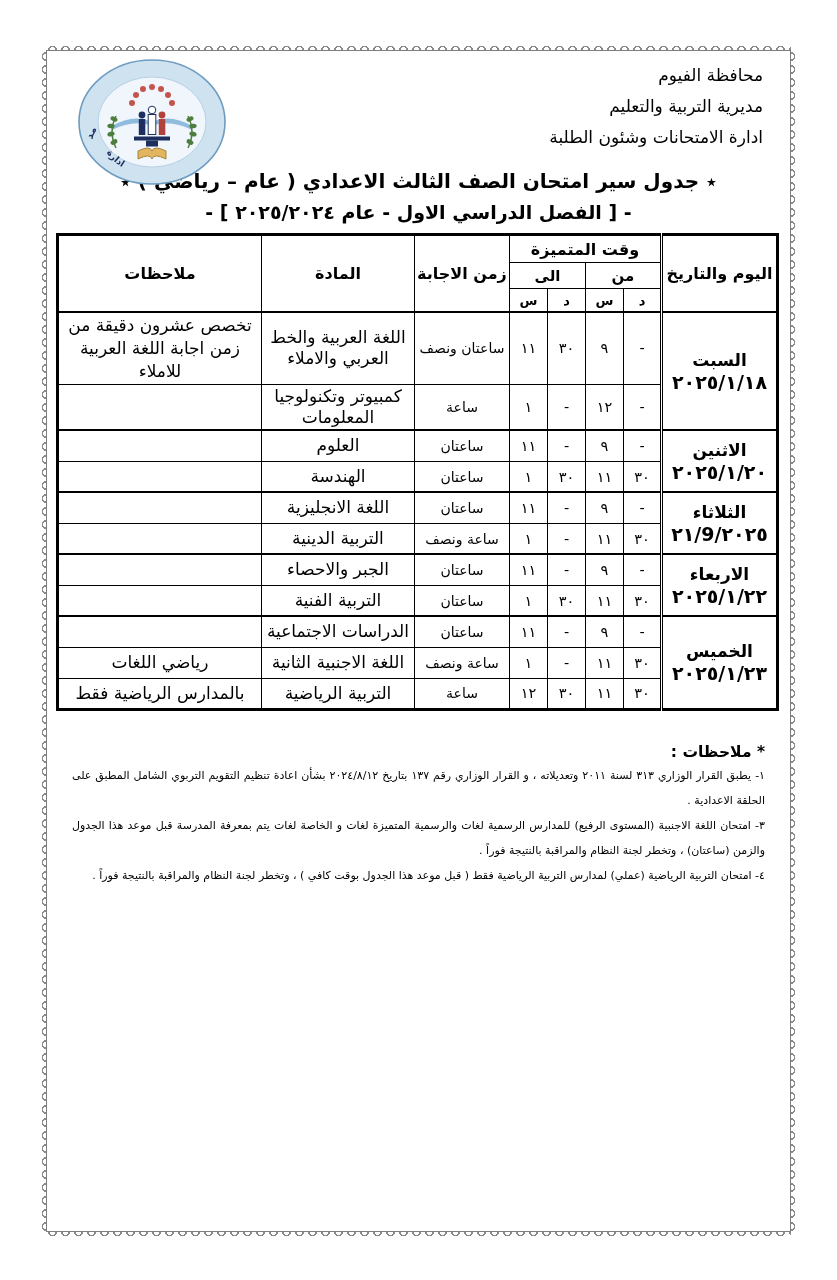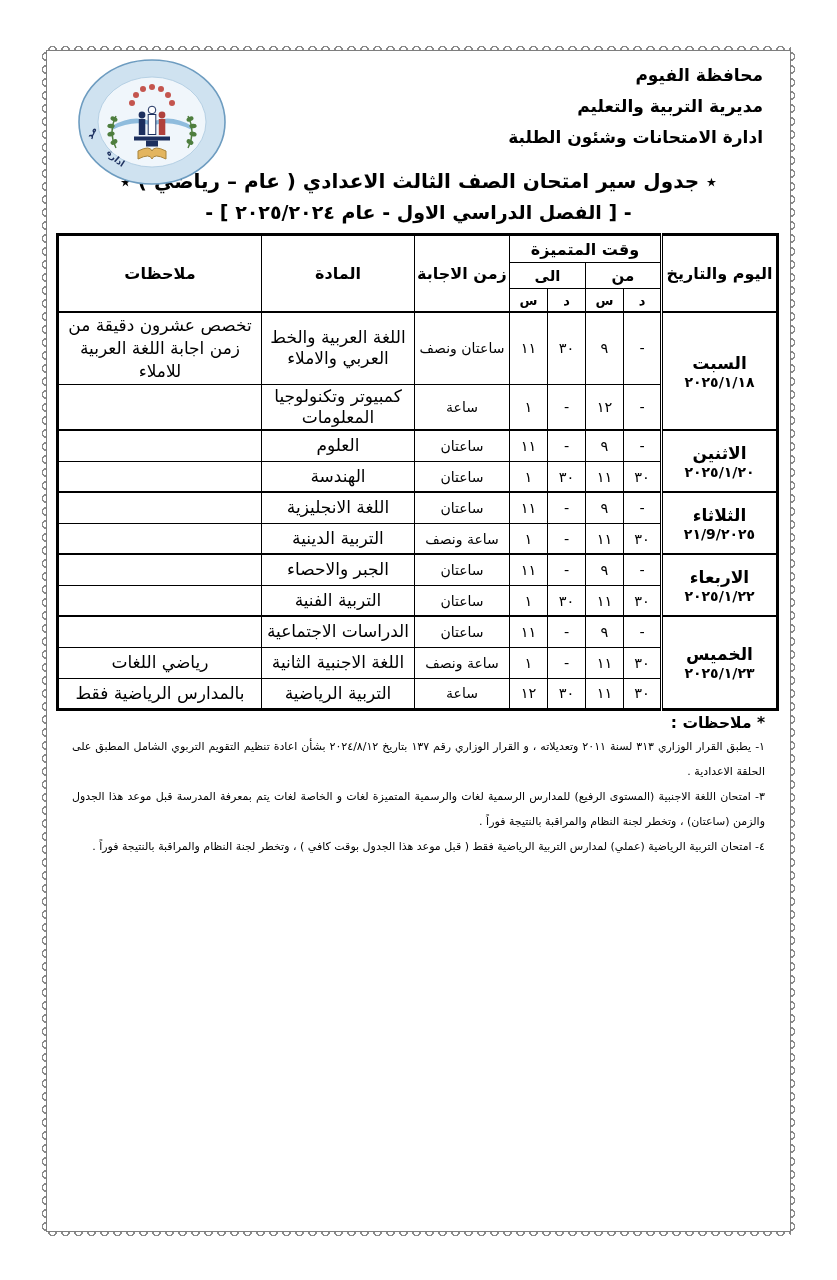--- a/index.html
+++ b/index.html
@@ -20,47 +20,47 @@
     background-image:radial-gradient(circle at 10px 6.5px, rgba(0,0,0,0) 3px, #8a8a8a 3px, #8a8a8a 4.4px, rgba(0,0,0,0) 4.5px);
     background-size:10px 13px; background-repeat:repeat-y; }
   .sc-right { top:50px; bottom:48px; right:36px; width:10px;
     background-image:radial-gradient(circle at 0px 6.5px, rgba(0,0,0,0) 3px, #8a8a8a 3px, #8a8a8a 4.4px, rgba(0,0,0,0) 4.5px);
     background-size:10px 13px; background-repeat:repeat-y; }
 
   .content { position:absolute; left:46px; right:46px; top:50px; bottom:48px; padding:6px 12px; box-sizing:border-box; }
 
   
   .logo { position:absolute; top:8px; left:30px; width:152px; height:128px; }
-  .org { padding:4px 16px 0 0; font-weight:bold; font-size:17px; line-height:31px; }
+  .org { padding:4px 16px 0 0; font-weight:normal; font-size:17px; line-height:31px; }
   .doc-title { margin-top:16px; text-align:center; font-size:20px; font-weight:bold; }
   .doc-subtitle { margin-top:8px; text-align:center; font-size:19px; font-weight:bold; }
 
   
   table.schedule { width:720px; margin:10px auto 0; border-collapse:collapse; table-layout:fixed;
                    border:3px solid #000; }
   .schedule th, .schedule td { border:1px solid #000; text-align:center; vertical-align:middle; padding:1px 2px; overflow:hidden; }
   .schedule thead th { font-weight:bold; }
   .h-big { font-size:16px; }
   .h-sub { font-size:15px; height:23px; }
   .h-unit { font-size:13px; height:20px; }
   .day-col { border-left:3px double #000 !important; }
   thead tr:first-child th { height:24px; }
   tbody td { border-top:1px solid #666; }
   tbody tr { height:31px; }
   tr.group-start td { border-top:2.5px solid #000; }
   .day-cell { border-left:3px double #000 !important; }
   .day-name { font-size:17px; font-weight:bold; line-height:1.25; }
-  .day-date { font-size:14px; font-weight:bold; letter-spacing:1px; }
+  .day-date { font-size:19px; font-weight:bold; letter-spacing:1px; }
   td.num { font-size:14.5px; }
   td.dur { font-size:14px; }
   td.subj { font-size:17px; line-height:1.25; }
   td.note-cell { font-size:17px; line-height:1.35; }
 
   
-  .notes { margin:3px 14px 0 14px; }
+  .notes { margin:32px 14px 0 14px; }
   .notes-title { font-weight:bold; font-size:15.5px; margin-bottom:2px; }
   .note-item { font-size:11px; line-height:25px; text-align:justify; }
 </style>
 </head>
 <body>
 
 <div class="page">
 
   <div class="sc sc-top"></div>
   <div class="sc sc-bottom"></div>

